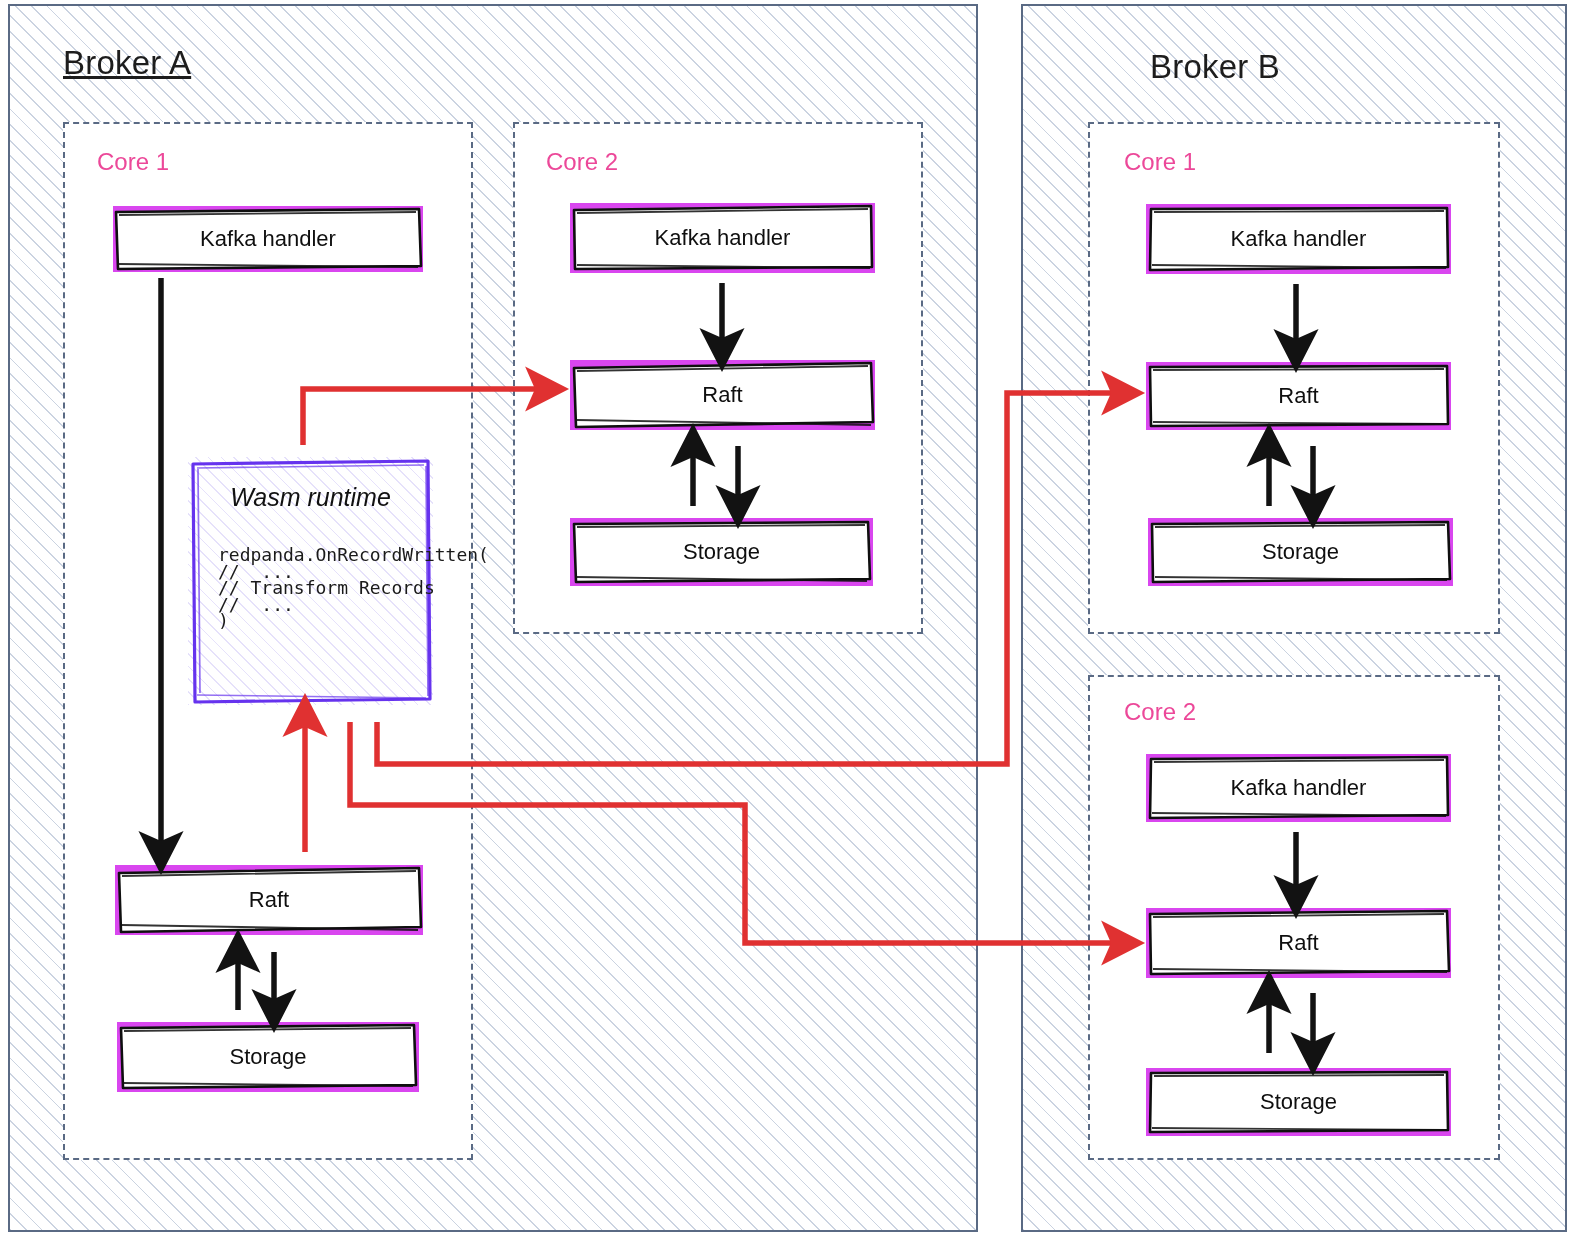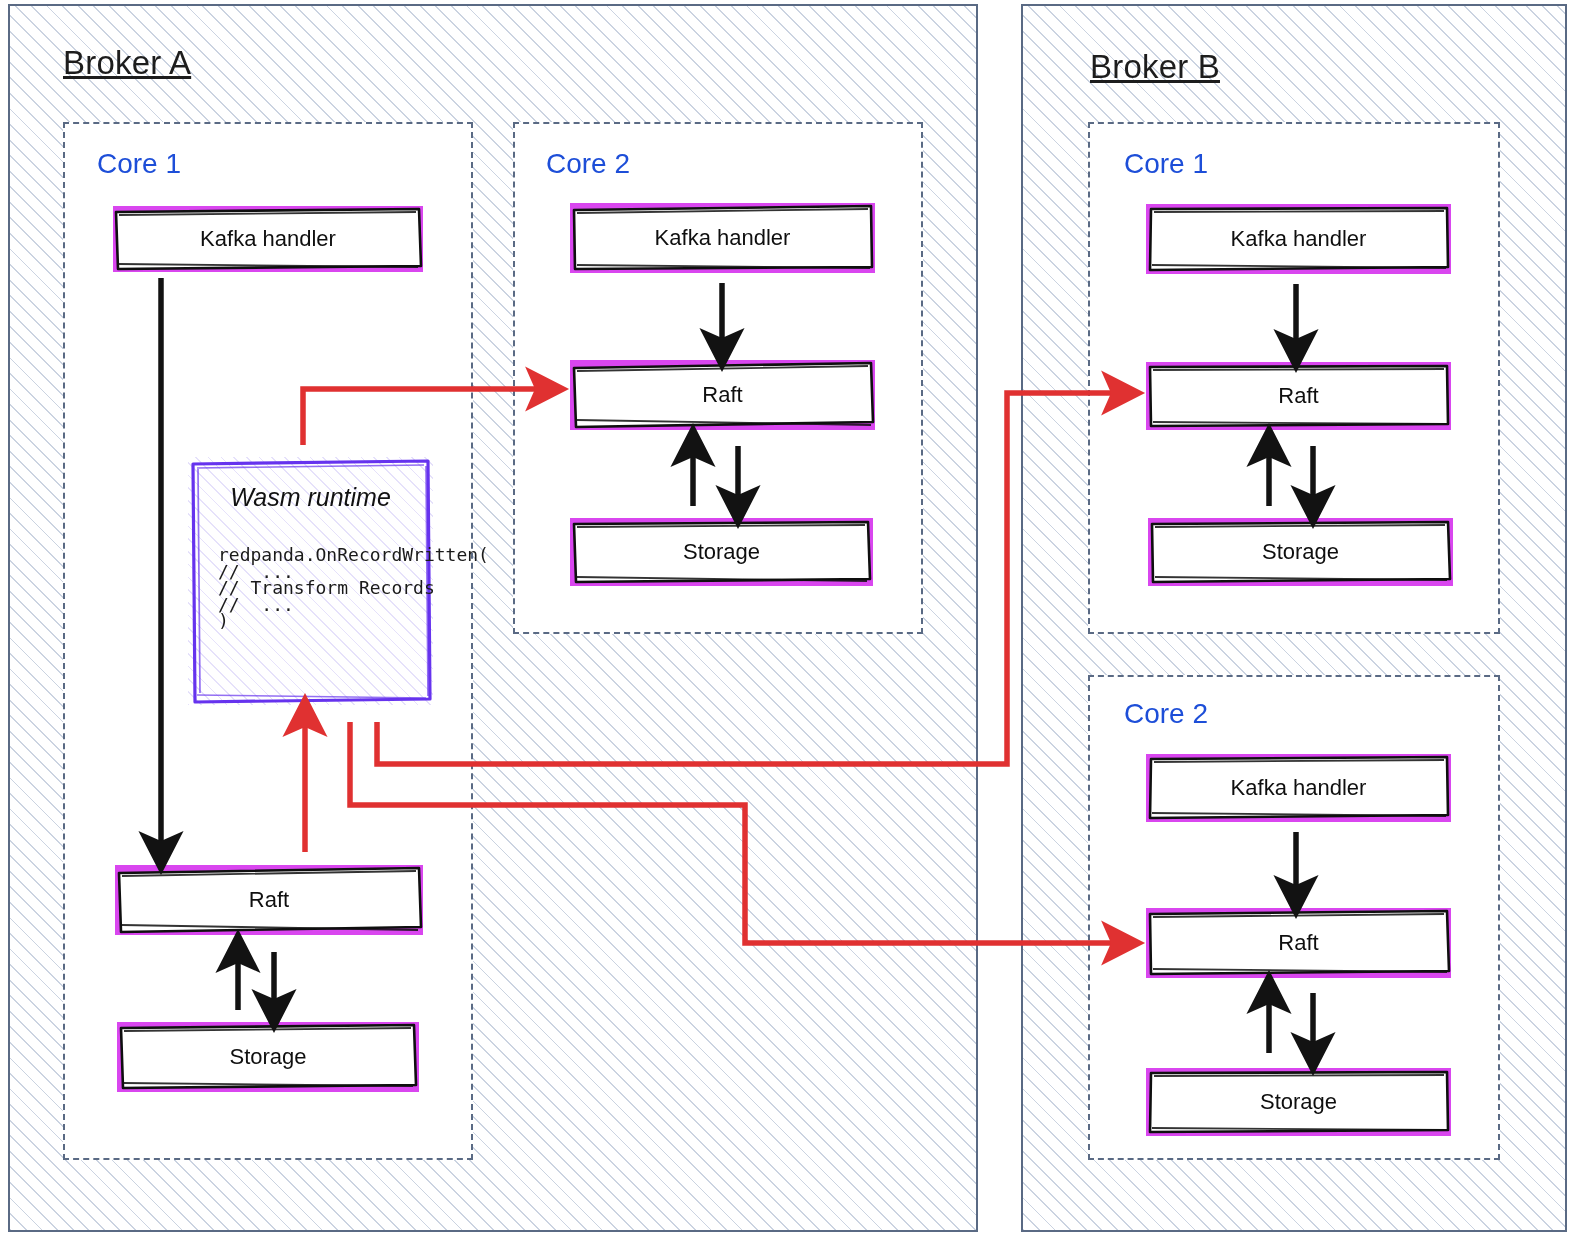--- a/index.html
+++ b/index.html
@@ -38,22 +38,22 @@
 
   
   .core{
     position:absolute;
     border:2.5px dashed #5a6a84;
     background:#ffffff;
     box-sizing:border-box;
   }
   .core-title{
     position:absolute;
-    font-size:28px;
-    color:#1d4ed8;
+    font-size:24px;
+    color:#ec4899;
     white-space:nowrap;
   }
 
   
   .node{
     position:absolute;
     box-sizing:border-box;
     background:#d946ef;
   }
   .node .sk{
@@ -189,21 +189,21 @@
 
   <div class="node" style="left:570px; top:518px; width:303px; height:68px;">
     <svg class="sk" viewBox="0 0 303 68" preserveAspectRatio="none">
       <path d="M4,6 L298,4 L300,61 L6,64 Z" fill="#fff" stroke="#0f0f0f" stroke-width="2.6" stroke-linejoin="round"></path>
       <path d="M7,9 L295,7 M7,59 L297,63" fill="none" stroke="#0f0f0f" stroke-width="1.8" opacity=".85"></path>
     </svg>
     <div class="lbl">Storage</div>
   </div>
 
   <div class="broker" style="left:1021px; top:4px; width:546px; height:1228px;"></div>
-  <div class="broker-title" style="left:1090px; top:48px;text-decoration:underline;">Broker B</div>
+  <div class="broker-title" style="left:1150px; top:48px;">Broker B</div>
 
   <div class="core" style="left:1088px; top:122px; width:412px; height:512px;"></div>
   <div class="core-title" style="left:1124px; top:148px;">Core 1</div>
 
   <div class="node" style="left:1146px; top:204px; width:305px; height:70px;">
     <svg class="sk" viewBox="0 0 305 70" preserveAspectRatio="none">
       <path d="M5,5 L301,4 L302,63 L4,66 Z" fill="#fff" stroke="#0f0f0f" stroke-width="2.6" stroke-linejoin="round"></path>
       <path d="M8,8 L298,7 M6,61 L300,64" fill="none" stroke="#0f0f0f" stroke-width="1.8" opacity=".85"></path>
     </svg>
     <div class="lbl">Kafka handler</div>

